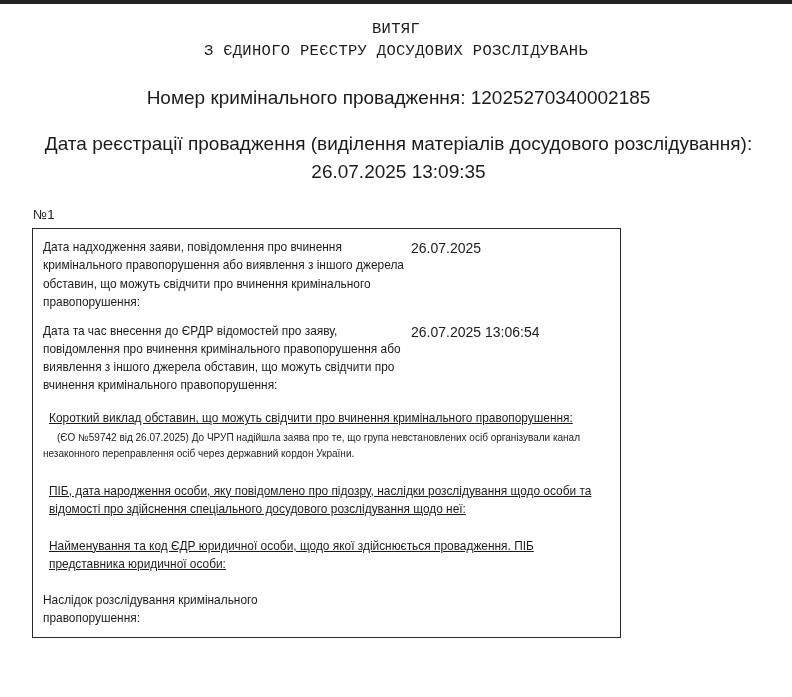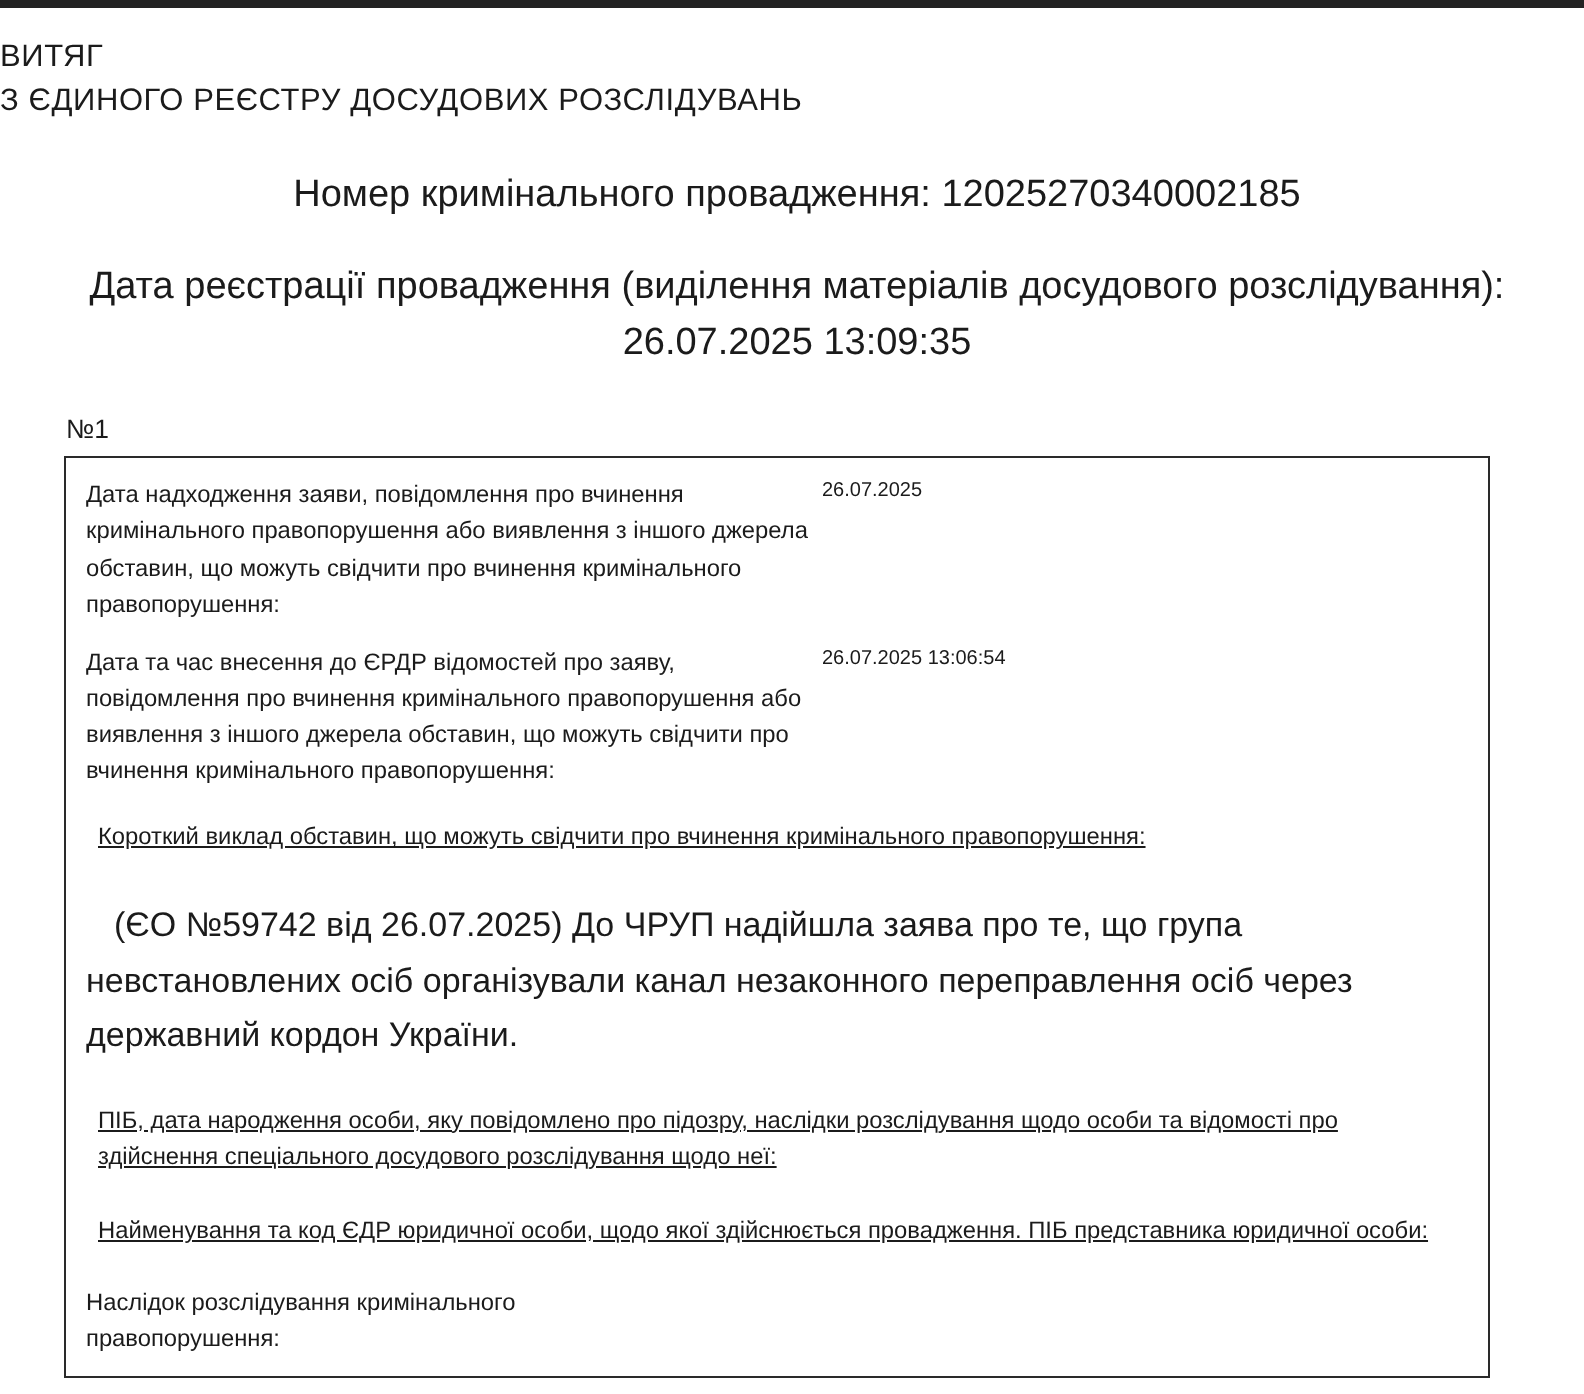--- a/index.html
+++ b/index.html
@@ -30,27 +30,28 @@
     position: absolute;
     top: 0;
     left: 0;
     width: 792px;
     height: 697px;
     padding: 0;
   }
 
   
   .doc-title {
-    text-align: left;
+    text-align: center;
     font-size: 15.5px;
     letter-spacing: 0.3px;
     line-height: 1.42;
     margin: 0;
     padding-top: 18px;
     color: #1b1b1b;
+    font-family: Liberation Mono, monospace;
   }
   .doc-title .title-line {
     display: block;
     white-space: nowrap;
   }
   .doc-title .title-line-2 {
     font-size: 15.5px;
   }
 
   
@@ -75,21 +76,21 @@
     margin-bottom: 6px;
     font-size: 13.2px;
     line-height: 1.2;
     color: #1b1b1b;
   }
 
   
   .record-table {
     position: relative;
     margin-left: 32px;
-    width: 713px;
+    width: 589px;
     box-sizing: border-box;
     border: 1.1px solid #2a2a2a;
     padding: 9px 0 9px 0;
   }
 
   .record-row {
     display: flex;
     align-items: flex-start;
     padding: 0 10px 0 10px;
     box-sizing: border-box;
@@ -100,43 +101,43 @@
     flex: 0 0 368px;
     max-width: 368px;
     font-size: 11.9px;
     line-height: 1.52;
     color: #1b1b1b;
     padding-right: 6px;
     box-sizing: border-box;
   }
   .cell-value {
     flex: 1 1 auto;
-    font-size: 10px;
+    font-size: 14px;
     line-height: 1.52;
     color: #1b1b1b;
     box-sizing: border-box;
   }
 
   
   .record-row-full {
     display: block;
     padding: 0 12px 0 10px;
   }
   .record-row-full .span-text {
     font-size: 11.9px;
     line-height: 1.52;
     color: #1b1b1b;
   }
   .record-row-full .span-text.indented { padding-left: 6px; text-decoration: underline; }
 
   .narrative-body {
-    font-size: 17px;
+    font-size: 10px;
     line-height: 1.62;
     color: #1b1b1b;
-    margin-top: 22px;
+    margin-top: 3px;
     text-indent: 14px;
   }
   .block-gap-md { height: 15px; }
   .block-gap-lg { height: 19px; }
 
   .outcome-label {
     font-size: 11.9px;
     line-height: 1.5;
     color: #1b1b1b;
     white-space: pre-line;

